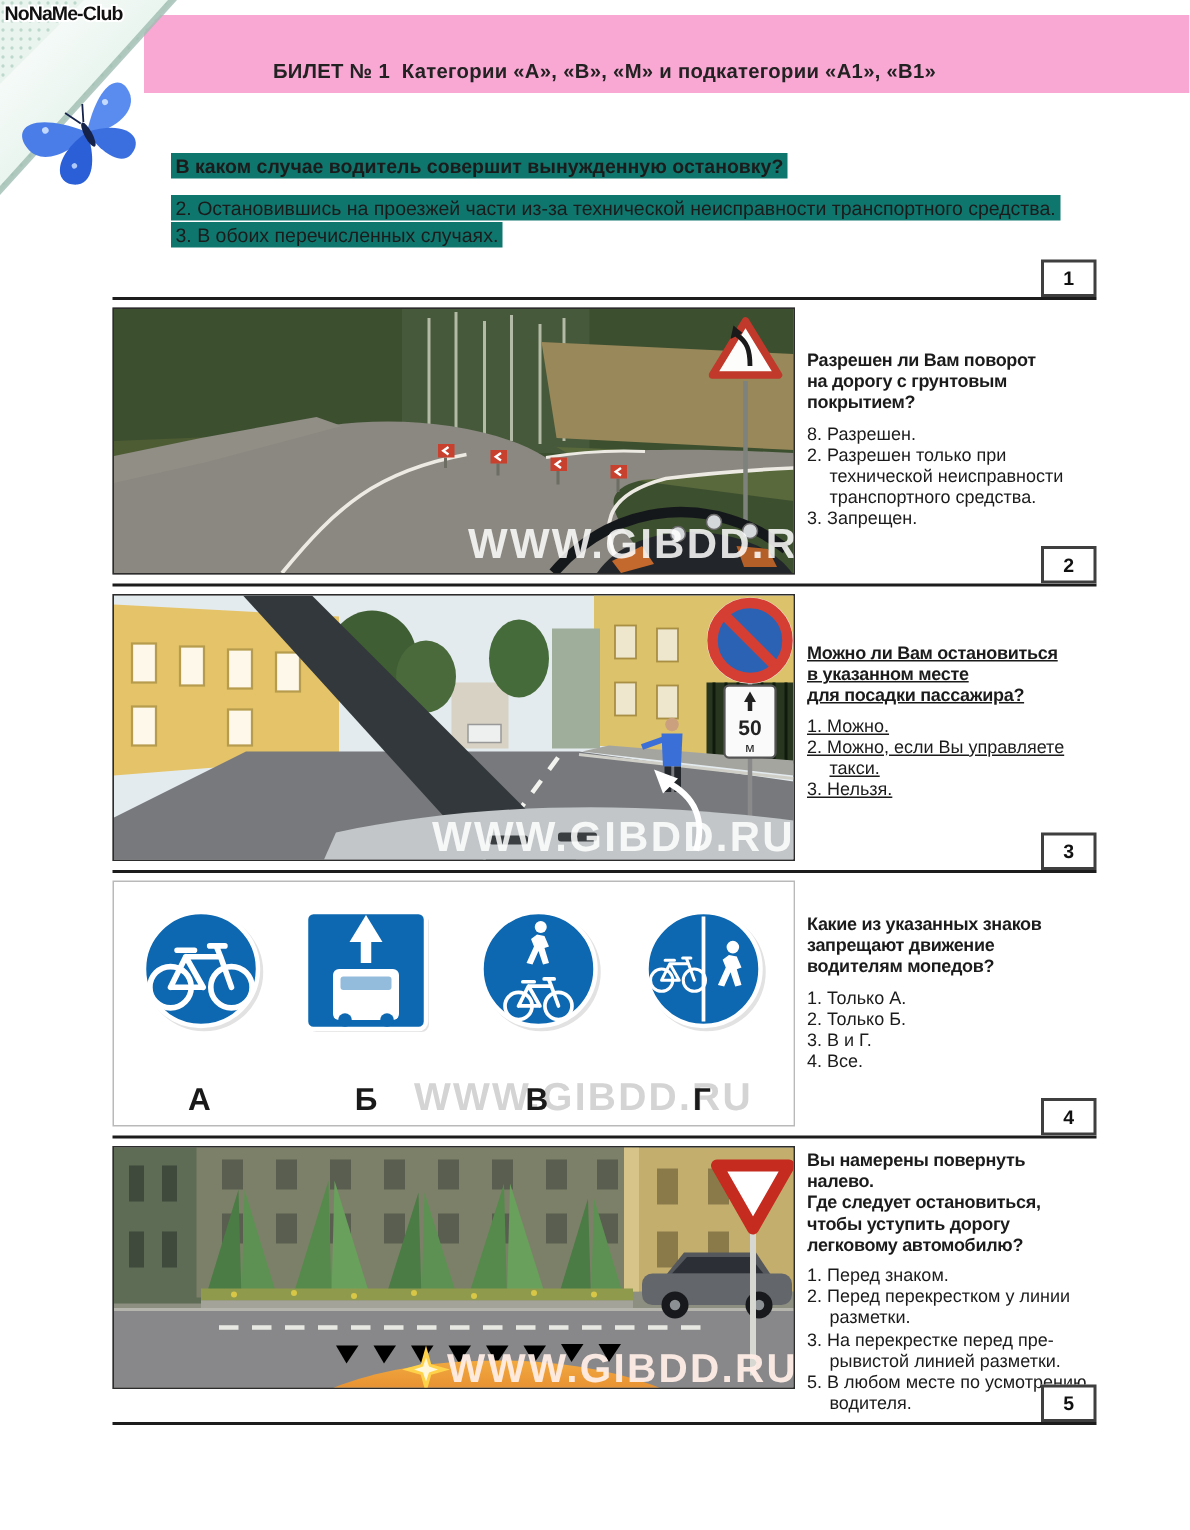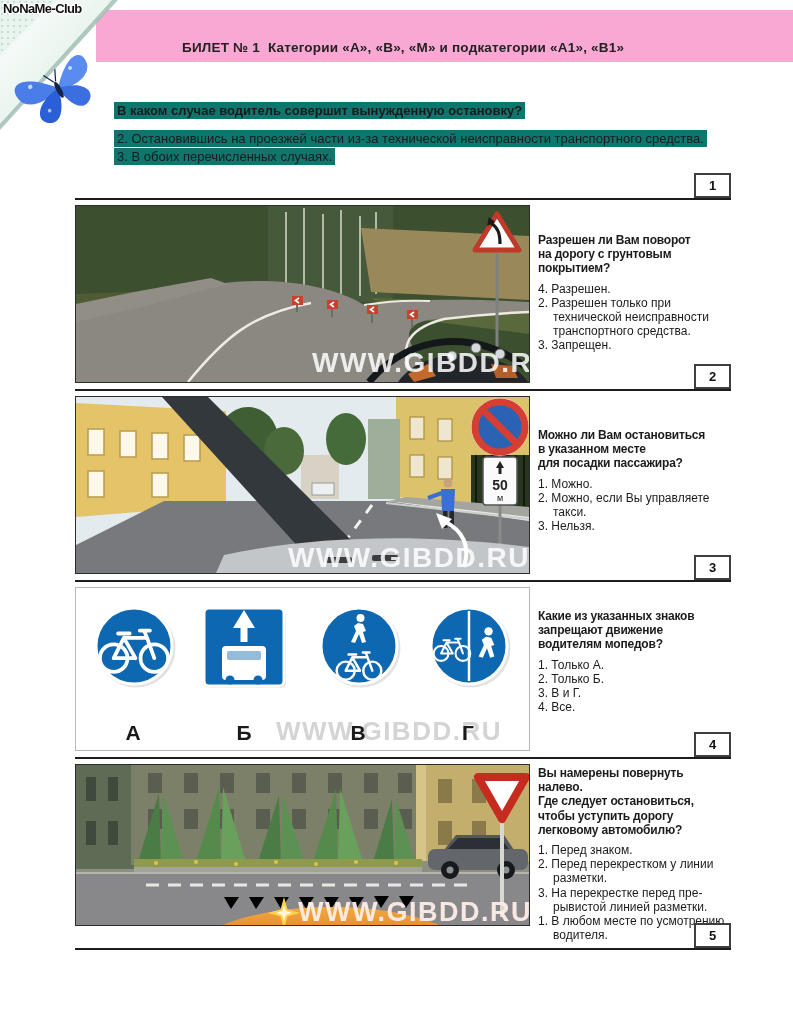--- a/index.html
+++ b/index.html
@@ -26,21 +26,21 @@
     border:2px solid #3f3f3f;display:flex;align-items:center;justify-content:center;
     font-weight:bold;font-size:13px;color:#111;
   }
   .content{display:flex;gap:8px;margin-top:5px;align-items:flex-start;}
   .photo{border:1px solid #2c2c2c;display:block;background:#888;flex:0 0 auto;}
   .photo-signs{border:1px solid #b9b9b9;background:#fff;}
   .qcol{width:200px;font-size:12px;line-height:14.2px;}
   .qtext{font-weight:bold;white-space:pre-line;letter-spacing:-.2px;}
   .answers{margin-top:6px;}
   .answers .ans{padding-left:15px;text-indent:-15px;}
-  .pt1{padding-top:28px;}.pt2{padding-top:32px;}.pt3{padding-top:22px;}.pt4{padding-top:2px;}
+  .pt1{padding-top:28px;}.pt2{padding-top:32px;text-decoration:underline;}.pt3{padding-top:22px;}.pt4{padding-top:2px;}
   svg text{font-family:"Liberation Sans",sans-serif;}
   .wm{font-weight:bold;letter-spacing:1.5px;}
 </style>
 </head>
 <body>
 
 <div class="header-band">
   <div class="header-title">БИЛЕТ № 1&nbsp; Категории «А», «В», «М» и подкатегории «А1», «В1»</div>
 </div>
 
@@ -145,21 +145,21 @@
           <circle cx="400" cy="142" r="5"></circle>
           <circle cx="424" cy="148" r="5"></circle>
       </g>
       <text class="wm" x="236" y="166" font-size="28" fill="#ffffff" opacity=".85">WWW.GIBDD.RU</text>
     </svg>
     <div class="qcol pt1">
       <div class="qtext">Разрешен ли Вам поворот
 на дорогу с грунтовым
 покрытием?</div>
       <div class="answers">
-        <div class="ans">4. Разрешен.</div>
+        <div class="ans">8. Разрешен.</div>
         <div class="ans">2. Разрешен только при технической неисправности транспортного средства.</div>
         <div class="ans">3. Запрещен.</div>
       </div>
     </div>
   </div>
 
   <div class="rule rule-mid">
     <div class="numbox">2</div>
   </div>
   <div class="content">
@@ -428,21 +428,21 @@
     </svg>
     <div class="qcol pt4">
       <div class="qtext">Вы намерены повернуть налево.
 Где следует остановиться,
 чтобы уступить дорогу
 легковому автомобилю?</div>
       <div class="answers">
         <div class="ans">1. Перед знаком.</div>
         <div class="ans">2. Перед перекрестком у линии разметки.</div>
         <div class="ans">3. На перекрестке перед пре-рывистой линией разметки.</div>
-        <div class="ans">1. В любом месте по усмотрению водителя.</div>
+        <div class="ans">5. В любом месте по усмотрению водителя.</div>
       </div>
     </div>
   </div>
 
   <div class="rule rule-mid">
     <div class="numbox">5</div>
   </div>
 
 </div>
 

